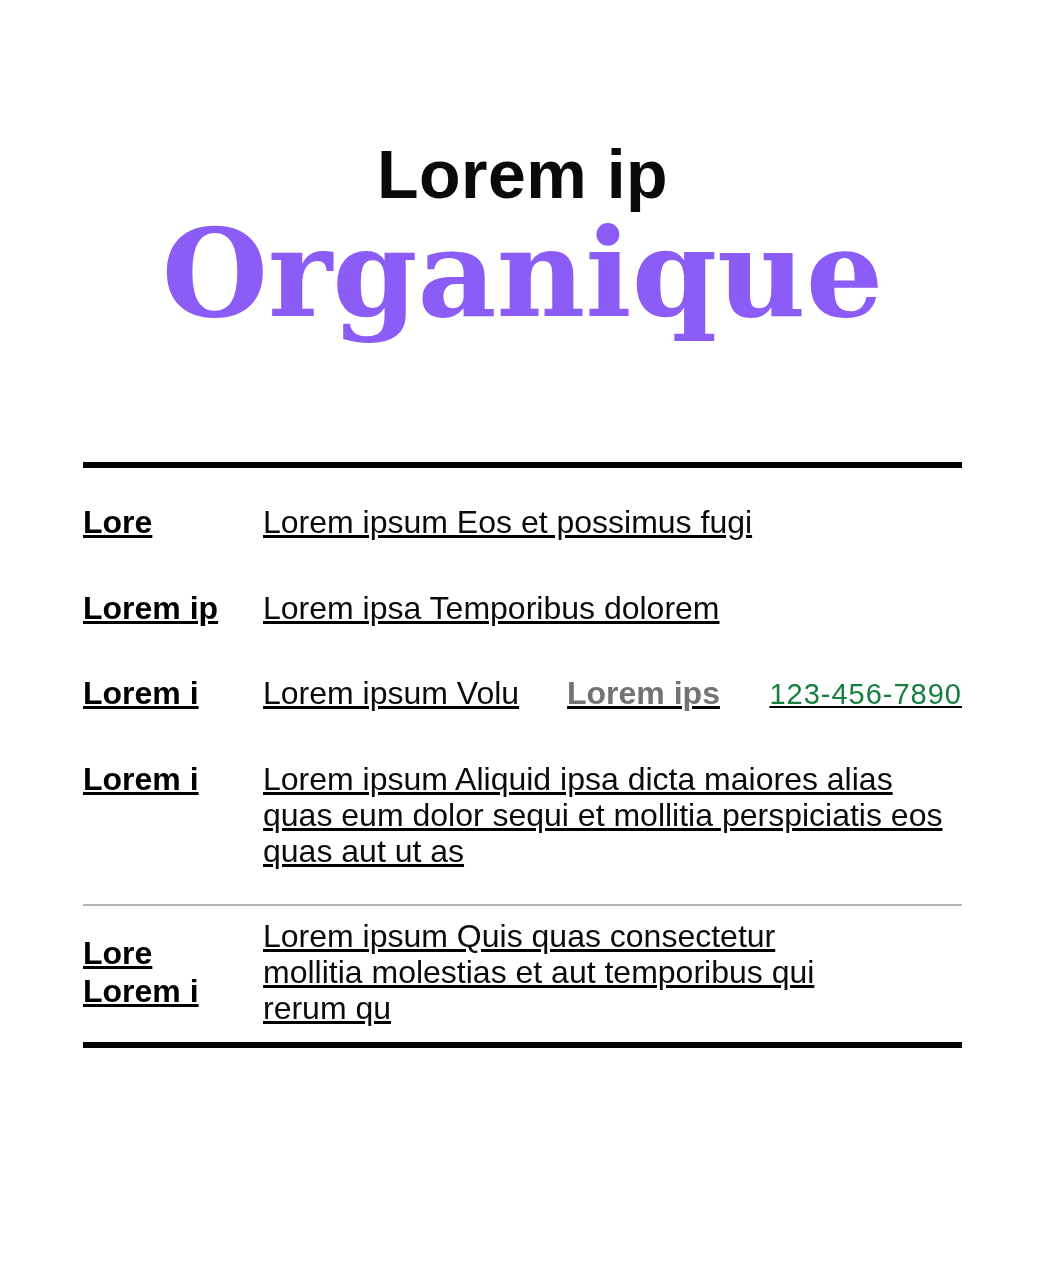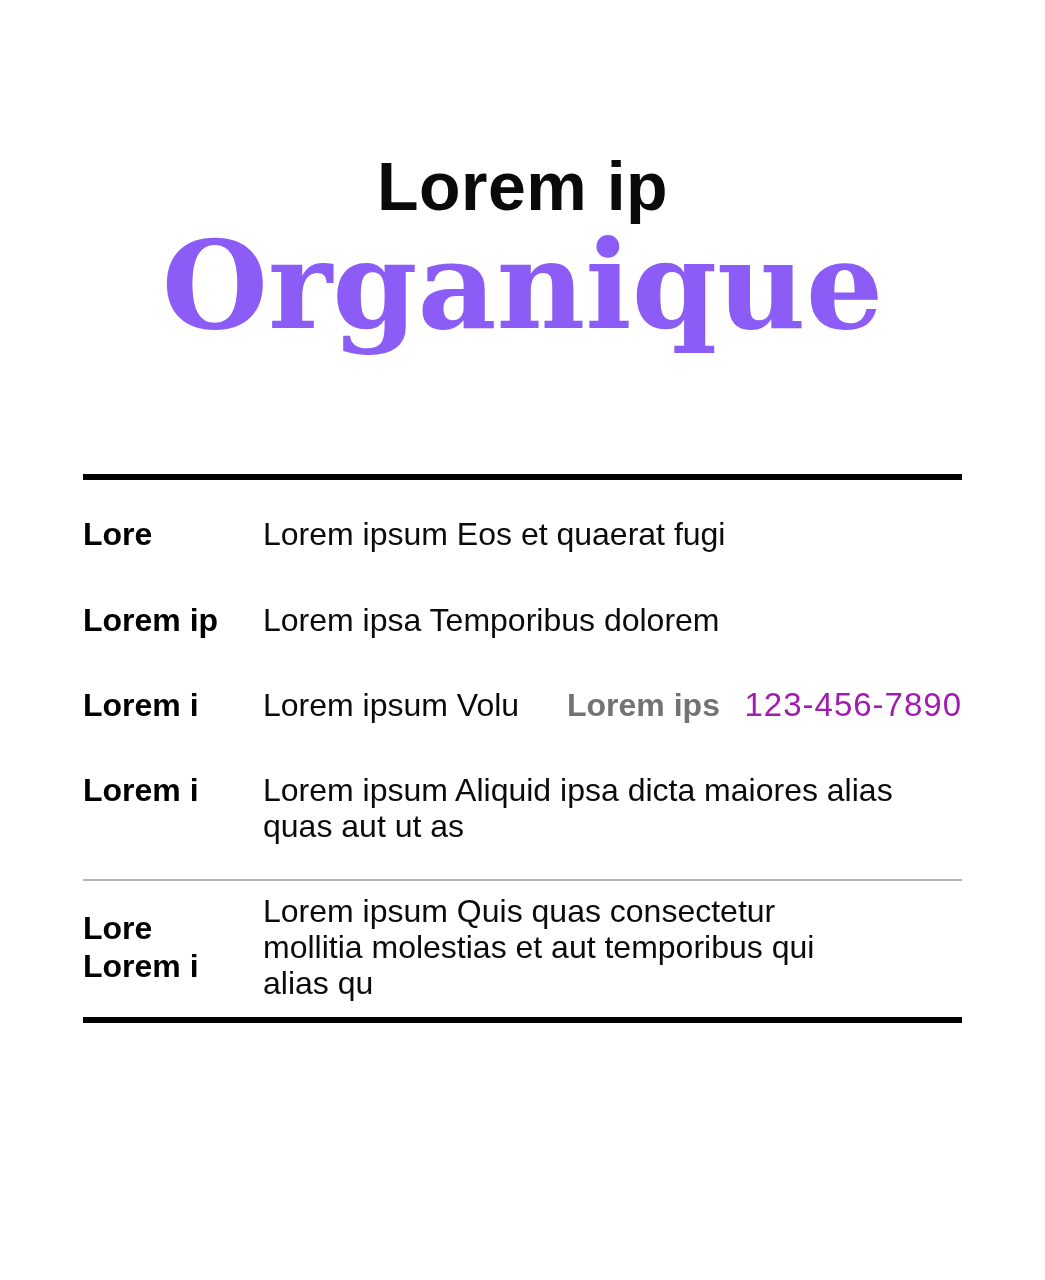--- a/index.html
+++ b/index.html
@@ -3,83 +3,83 @@
 <meta charset="utf-8">
 <style>
   html, body { margin: 0; padding: 0; }
   body {
     width: 1045px; height: 1280px;
     background: #ffffff;
     font-family: "Liberation Sans", sans-serif;
     color: #000000;
     overflow: hidden;
   }
-  .content { width: 879px; margin: 12px 83px; }
+  .content { width: 879px; margin: 0 83px; }
 
   
   header { text-align: center; padding-top: 140px; }
   .subtitle {
     font-size: 68px; line-height: 68px; font-weight: 600;
     letter-spacing: 0.5px; color: #0a0a0a;
   }
   .title {
     font-family: "DejaVu Serif", serif;
     font-size: 122px; line-height: 130px; font-weight: 700;
     letter-spacing: 0px; color: #8b5cf6;
   }
 
   
   .rule { height: 6px; background: #000000; }
   .rule-top { margin-top: 124px; }
   .rule-bottom { margin-top: 16px; }
   .divider { height: 2px; background: #b3b3b3; margin-top: 35px; }
 
   
-  .row { display: flex; font-size: 32px; line-height: 36px; }
+  .row { display: flex; font-size: 32px; line-height: 36px; text-decoration: underline; }
   .row-1 { margin-top: 36px; }
   .row-2 { margin-top: 50px; }
   .row-3 { margin-top: 49px; align-items: baseline; }
   .row-4 { margin-top: 49px; }
   .row-5 { margin-top: 12px; align-items: center; }
 
   .label {
     width: 180px; flex: 0 0 180px;
     font-weight: 700; color: #000000;
   }
   .label-multi { line-height: 38px; }
   .value { flex: 1 1 auto; color: #0b0b0b; }
   .value .line { white-space: nowrap; }
 
   .row-3 .value-short { flex: 0 0 304px; width: 304px; white-space: nowrap; }
   .label-inline { font-weight: 700; color: #737373; white-space: nowrap; }
   .phone {
     margin-left: auto;
-    font-size: 33px; font-weight: 400;
-    letter-spacing: 1px; color: #a21caf;
+    font-size: 29px; font-weight: 400;
+    letter-spacing: 1px; color: #15803d;
     white-space: nowrap;
   }
 </style>
 </head>
 <body>
 
 <div class="content">
 
   <header>
     <div class="subtitle">Lorem ip</div>
     <div class="title">Organique</div>
   </header>
 
   <div class="rule rule-top"></div>
 
   <section>
 
     <div class="row row-1">
       <div class="label">Lore</div>
       <div class="value">
-        <div class="line">Lorem ipsum Eos et quaerat fugi</div>
+        <div class="line">Lorem ipsum Eos et possimus fugi</div>
       </div>
     </div>
 
     <div class="row row-2">
       <div class="label">Lorem ip</div>
       <div class="value">
         <div class="line">Lorem ipsa Temporibus dolorem</div>
       </div>
     </div>
 
@@ -87,35 +87,36 @@
       <div class="label">Lorem i</div>
       <div class="value value-short">Lorem ipsum Volu</div>
       <div class="label-inline">Lorem ips</div>
       <div class="phone">123-456-7890</div>
     </div>
 
     <div class="row row-4">
       <div class="label">Lorem i</div>
       <div class="value">
         <div class="line">Lorem ipsum Aliquid ipsa dicta maiores alias</div>
+        <div class="line">quas eum dolor sequi et mollitia perspiciatis eos</div>
         <div class="line">quas aut ut as</div>
       </div>
     </div>
 
     <div class="divider"></div>
 
     <div class="row row-5">
       <div class="label label-multi">
         <div>Lore</div>
         <div>Lorem i</div>
       </div>
       <div class="value">
         <div class="line">Lorem ipsum Quis quas consectetur</div>
         <div class="line">mollitia molestias et aut temporibus qui</div>
-        <div class="line">alias qu</div>
+        <div class="line">rerum qu</div>
       </div>
     </div>
 
   </section>
 
   <div class="rule rule-bottom"></div>
 
 </div>
 
 </body></html>

